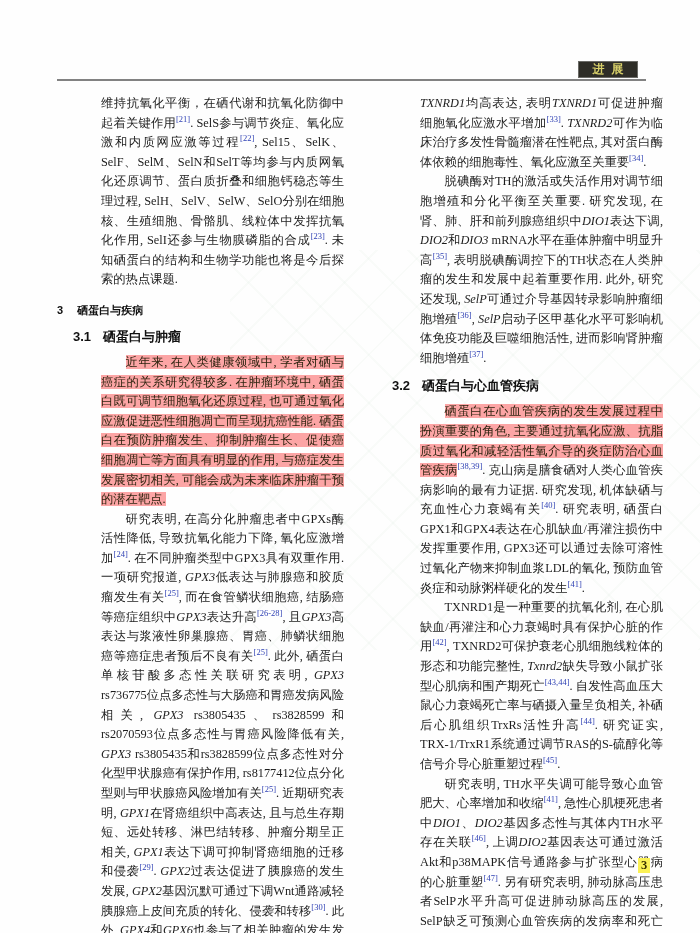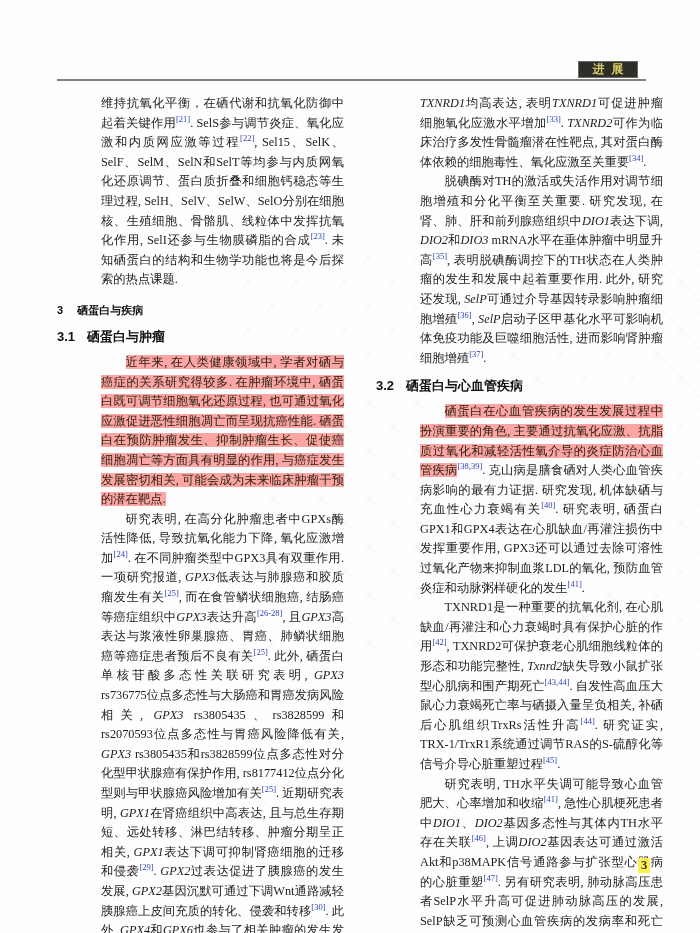--- a/index.html
+++ b/index.html
@@ -48,21 +48,21 @@
   }
   .col p.indent { text-indent:2em; }
   h2.sec {
     font-size:11px; font-weight:bold; color:#111;
     margin:13px 0 10px 0;
     font-family:"Liberation Sans","DejaVu Sans",sans-serif;
   }
   h2.sec .sec-num { margin-right:14px; }
   h3.subsec {
     font-size:13px; font-weight:bold; color:#111;
-    margin:9px 0 7px 0;
+    margin:9px 0 7px 16px;
     font-family:"Liberation Sans","DejaVu Sans",sans-serif;
   }
   h3.subsec .sec-num { margin-right:12px; }
   .hl { background:#fca5a5; color:#2f2410; }
   .it { font-style:italic; }
   sup.ref {
     color:#2f41b4;
     font-size:8.5px;
     line-height:0;
     vertical-align:super;

